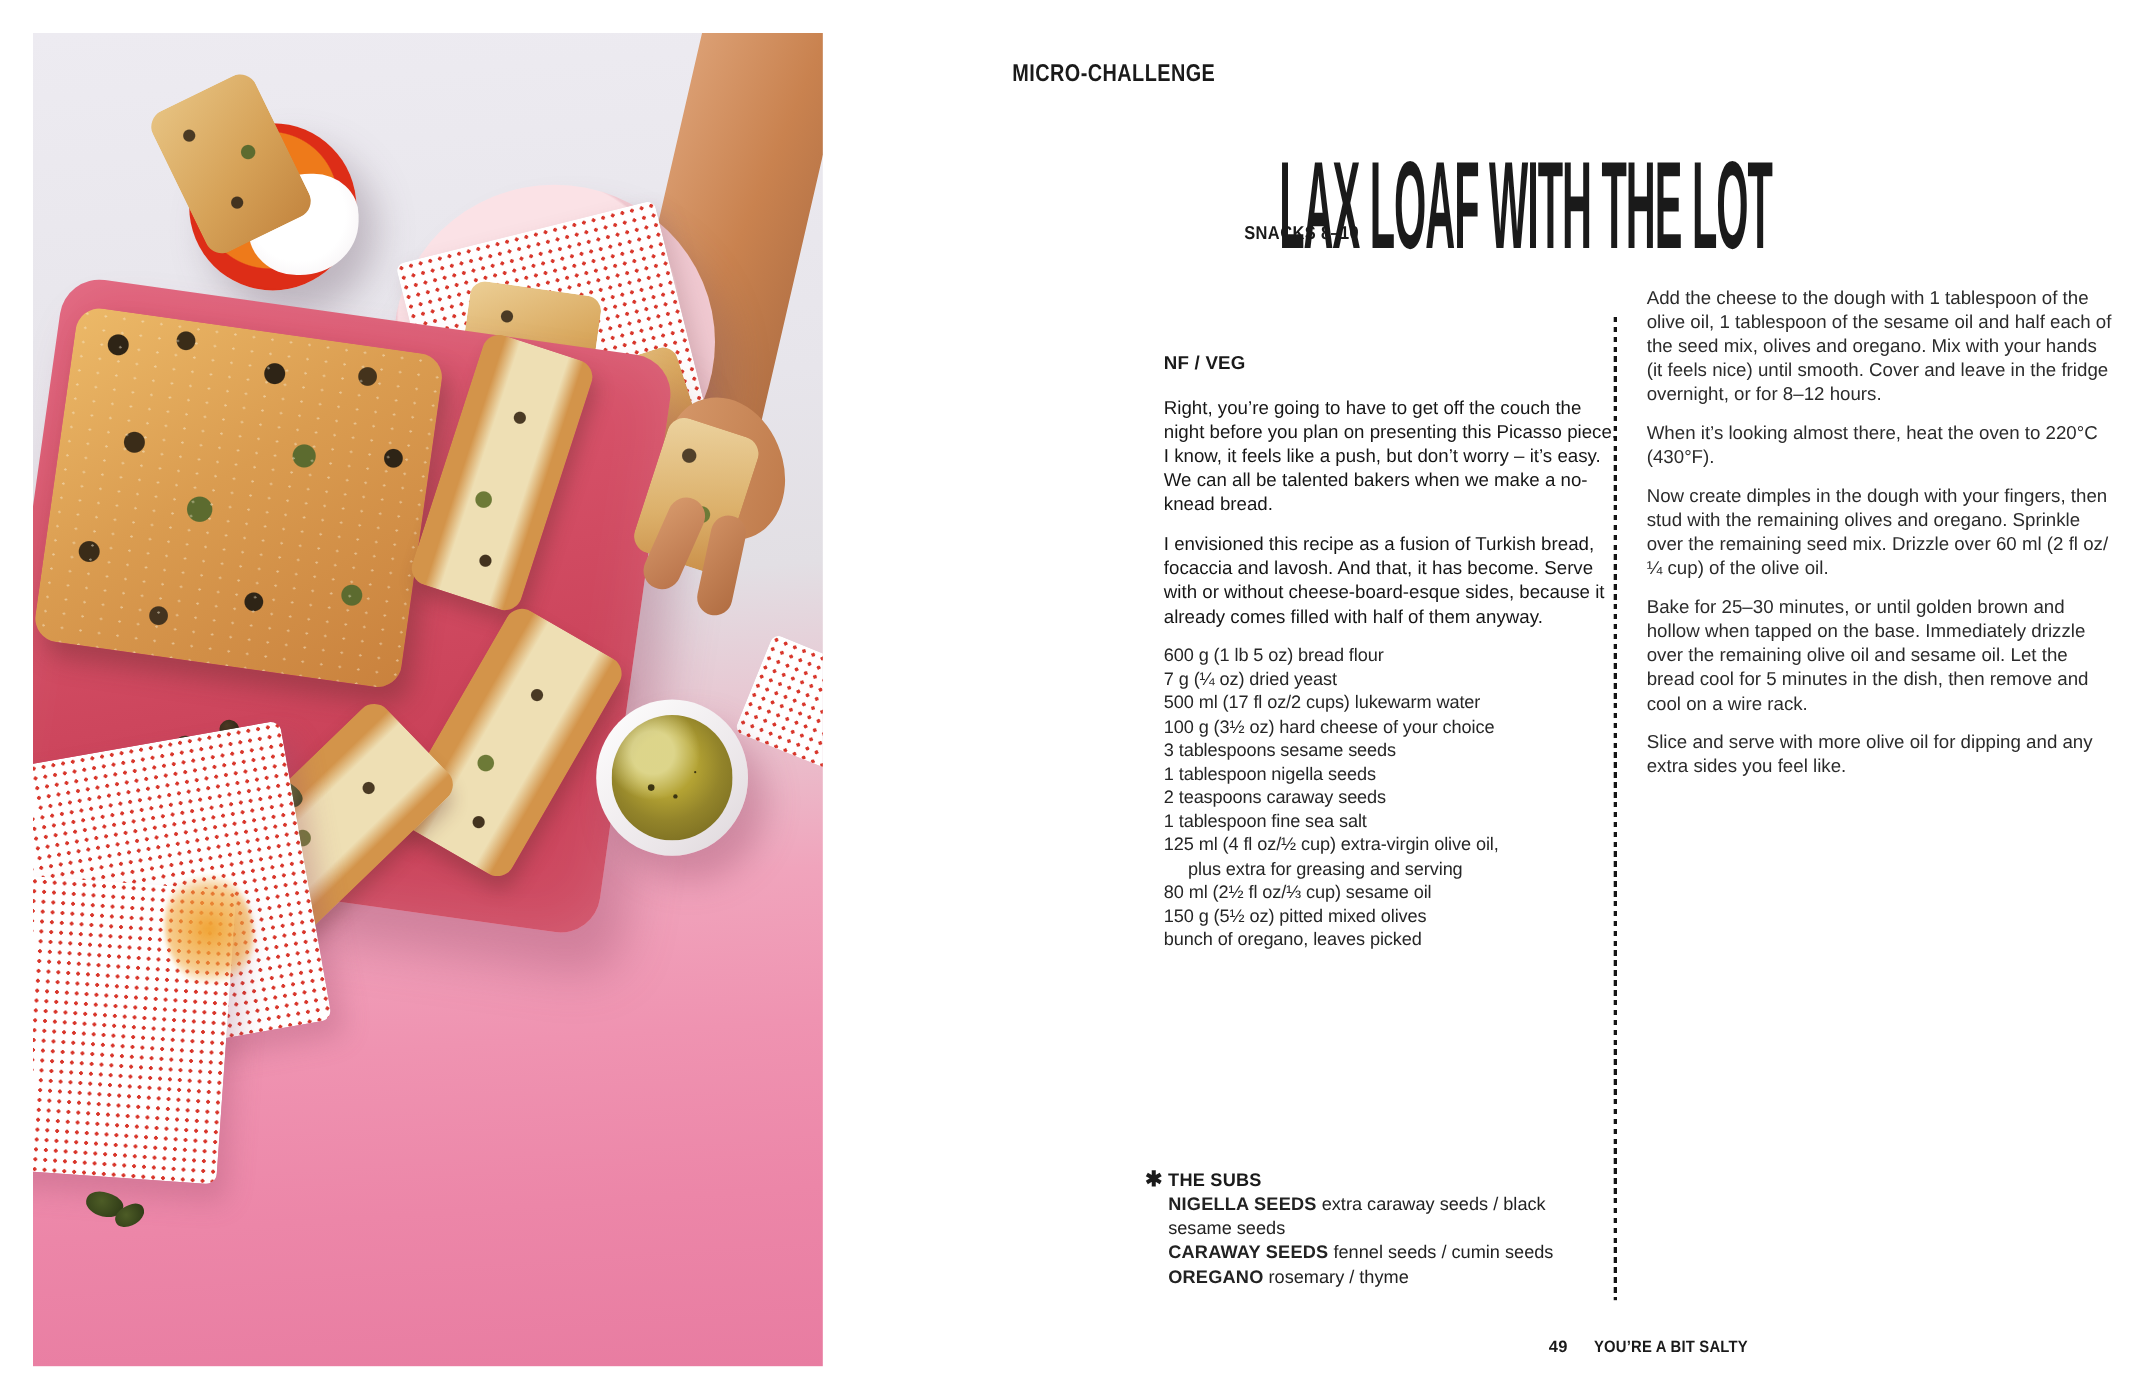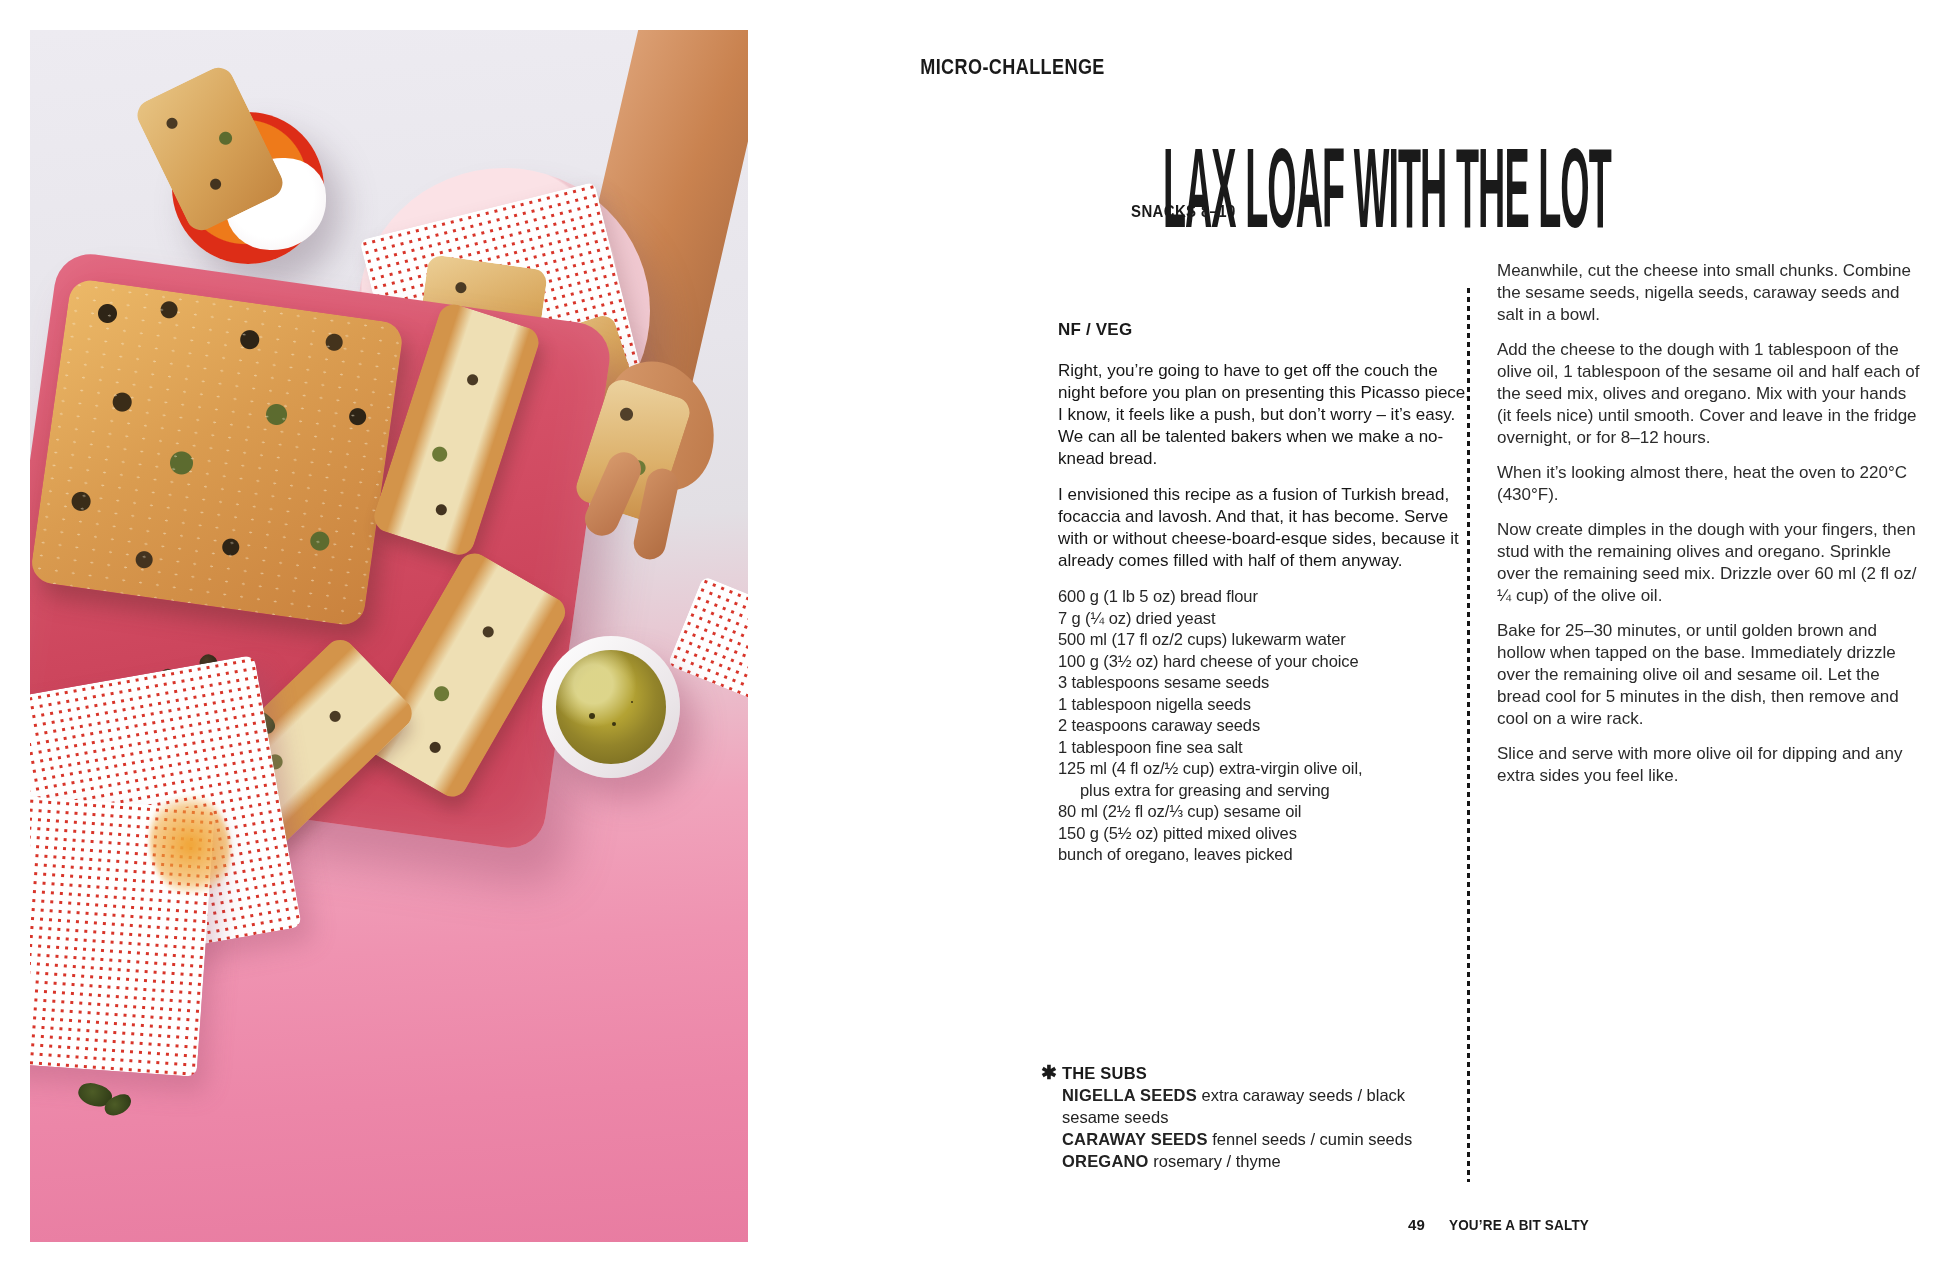--- a/index.html
+++ b/index.html
@@ -253,21 +253,20 @@
     <span class="term">CARAWAY SEEDS</span><span> fennel seeds / cumin seeds</span>
   </div>
   <div class="item">
     <span class="term">OREGANO</span><span> rosemary / thyme</span>
   </div>
 </div>
 
 <div class="divider"></div>
 
 <div class="col-right">
-  <p>Meanwhile, cut the cheese into small chunks. Combine the sesame seeds, nigella seeds, caraway seeds and salt in a bowl.</p>
   <p>Add the cheese to the dough with 1 tablespoon of the olive oil, 1 tablespoon of the sesame oil and half each of the seed mix, olives and oregano. Mix with your hands (it feels nice) until smooth. Cover and leave in the fridge overnight, or for 8–12 hours.</p>
   <p>When it’s looking almost there, heat the oven to 220°C (430°F).</p>
   <p>Now create dimples in the dough with your fingers, then stud with the remaining olives and oregano. Sprinkle over the remaining seed mix. Drizzle over 60 ml (2 fl oz/¼ cup) of the olive oil.</p>
   <p>Bake for 25–30 minutes, or until golden brown and hollow when tapped on the base. Immediately drizzle over the remaining olive oil and sesame oil. Let the bread cool for 5 minutes in the dish, then remove and cool on a wire rack.</p>
   <p>Slice and serve with more olive oil for dipping and any extra sides you feel like.</p>
 </div>
 
 <div class="footer">
   <span>49</span>
   <span class="bt">YOU’RE A BIT SALTY</span>

